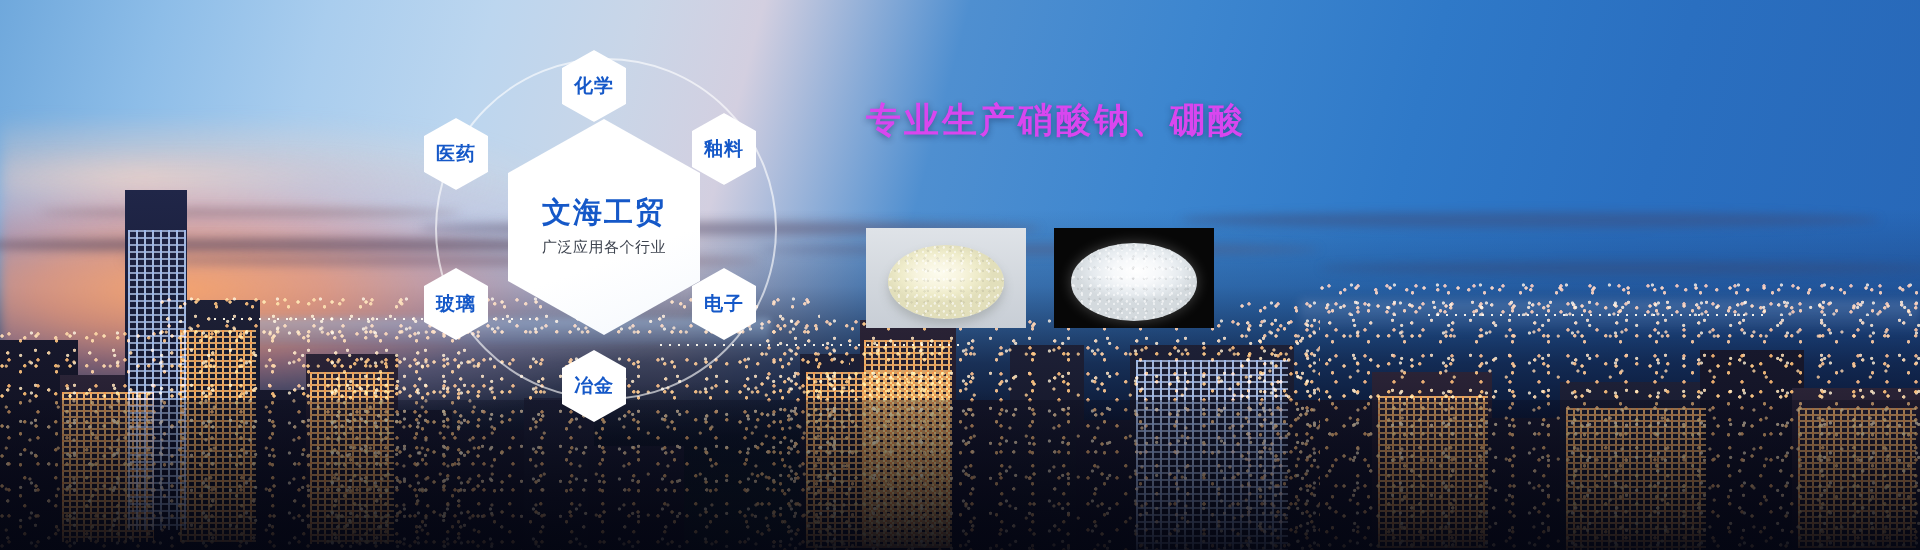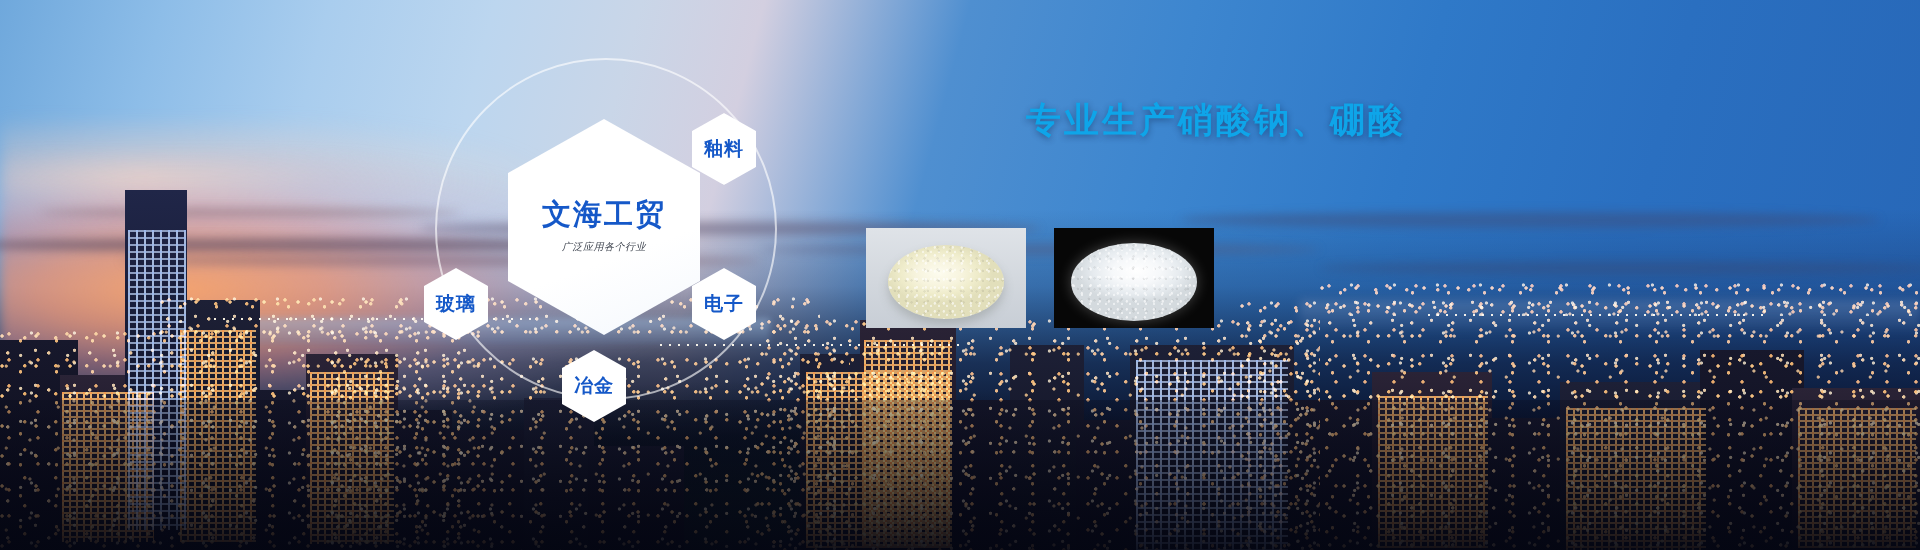--- a/index.html
+++ b/index.html
@@ -158,42 +158,41 @@
   .hex-center{
     width:192px;height:216px;
     left:508px;top:119px;
     flex-direction:column;
     background:linear-gradient(160deg,#ffffff 0%,#ffffff 62%,#f4f8fd 100%);
   }
   .hex-center .ttl{
     color:#1558c8;font-size:29px;font-weight:bold;letter-spacing:2px;line-height:1;
   }
   .hex-center .sub{
-    color:#3f4550;font-size:10px;margin-top:11px;letter-spacing:.5px;font-style:italic;
+    color:#3f4550;font-size:15px;margin-top:11px;letter-spacing:.5px;
   }
 
   
   .h-chem   {left:562px; top:50px;}
   .h-glaze  {left:692px; top:113px;}
   .h-elec   {left:692px; top:268px;}
   .h-metal  {left:562px; top:350px;}
   .h-glass  {left:424px; top:268px;}
   .h-pharm  {left:424px; top:118px;}
 
   
   .copy{position:absolute;left:866px;top:100px;width:700px;}
   .headline{
-    color:#0ea5e9;
+    color:#d946ef;
     font-size:35px;
     font-weight:bold;
     letter-spacing:3px;
     line-height:1.15;
     text-shadow:0 2px 6px rgba(10,30,70,.45);
     margin:0;
-    text-align:center;
   }
   .sublineEn{
     color:#eaf2fb;
     font-size:14.5px;
     letter-spacing:.2px;
     margin:12px 0 0 2px;
     text-shadow:0 1px 4px rgba(10,30,70,.45);
   }
   .sublineCn{
     color:#f2f6fb;
@@ -310,31 +309,37 @@
     <div class="ridge"></div>
   </div>
 
   <div class="ring"></div>
 
   <div class="hex hex-center">
     <div class="ttl">文海工贸</div>
     <div class="sub">广泛应用各个行业</div>
   </div>
 
+  <div class="hex hex-sm h-chem">
+    <span>化学</span>
+  </div>
   <div class="hex hex-sm h-glaze">
     <span>釉料</span>
   </div>
   <div class="hex hex-sm h-metal">
     <span>冶金</span>
   </div>
   <div class="hex hex-sm h-elec">
     <span>电子</span>
   </div>
   <div class="hex hex-sm h-glass">
     <span>玻璃</span>
+  </div>
+  <div class="hex hex-sm h-pharm">
+    <span>医药</span>
   </div>
 
   <div class="copy">
     <h1 class="headline">专业生产硝酸钠、硼酸</h1>
   </div>
 
   <div class="photos">
     <div class="photo p1">
       <div class="pile cream">
         <div class="speck"></div>

